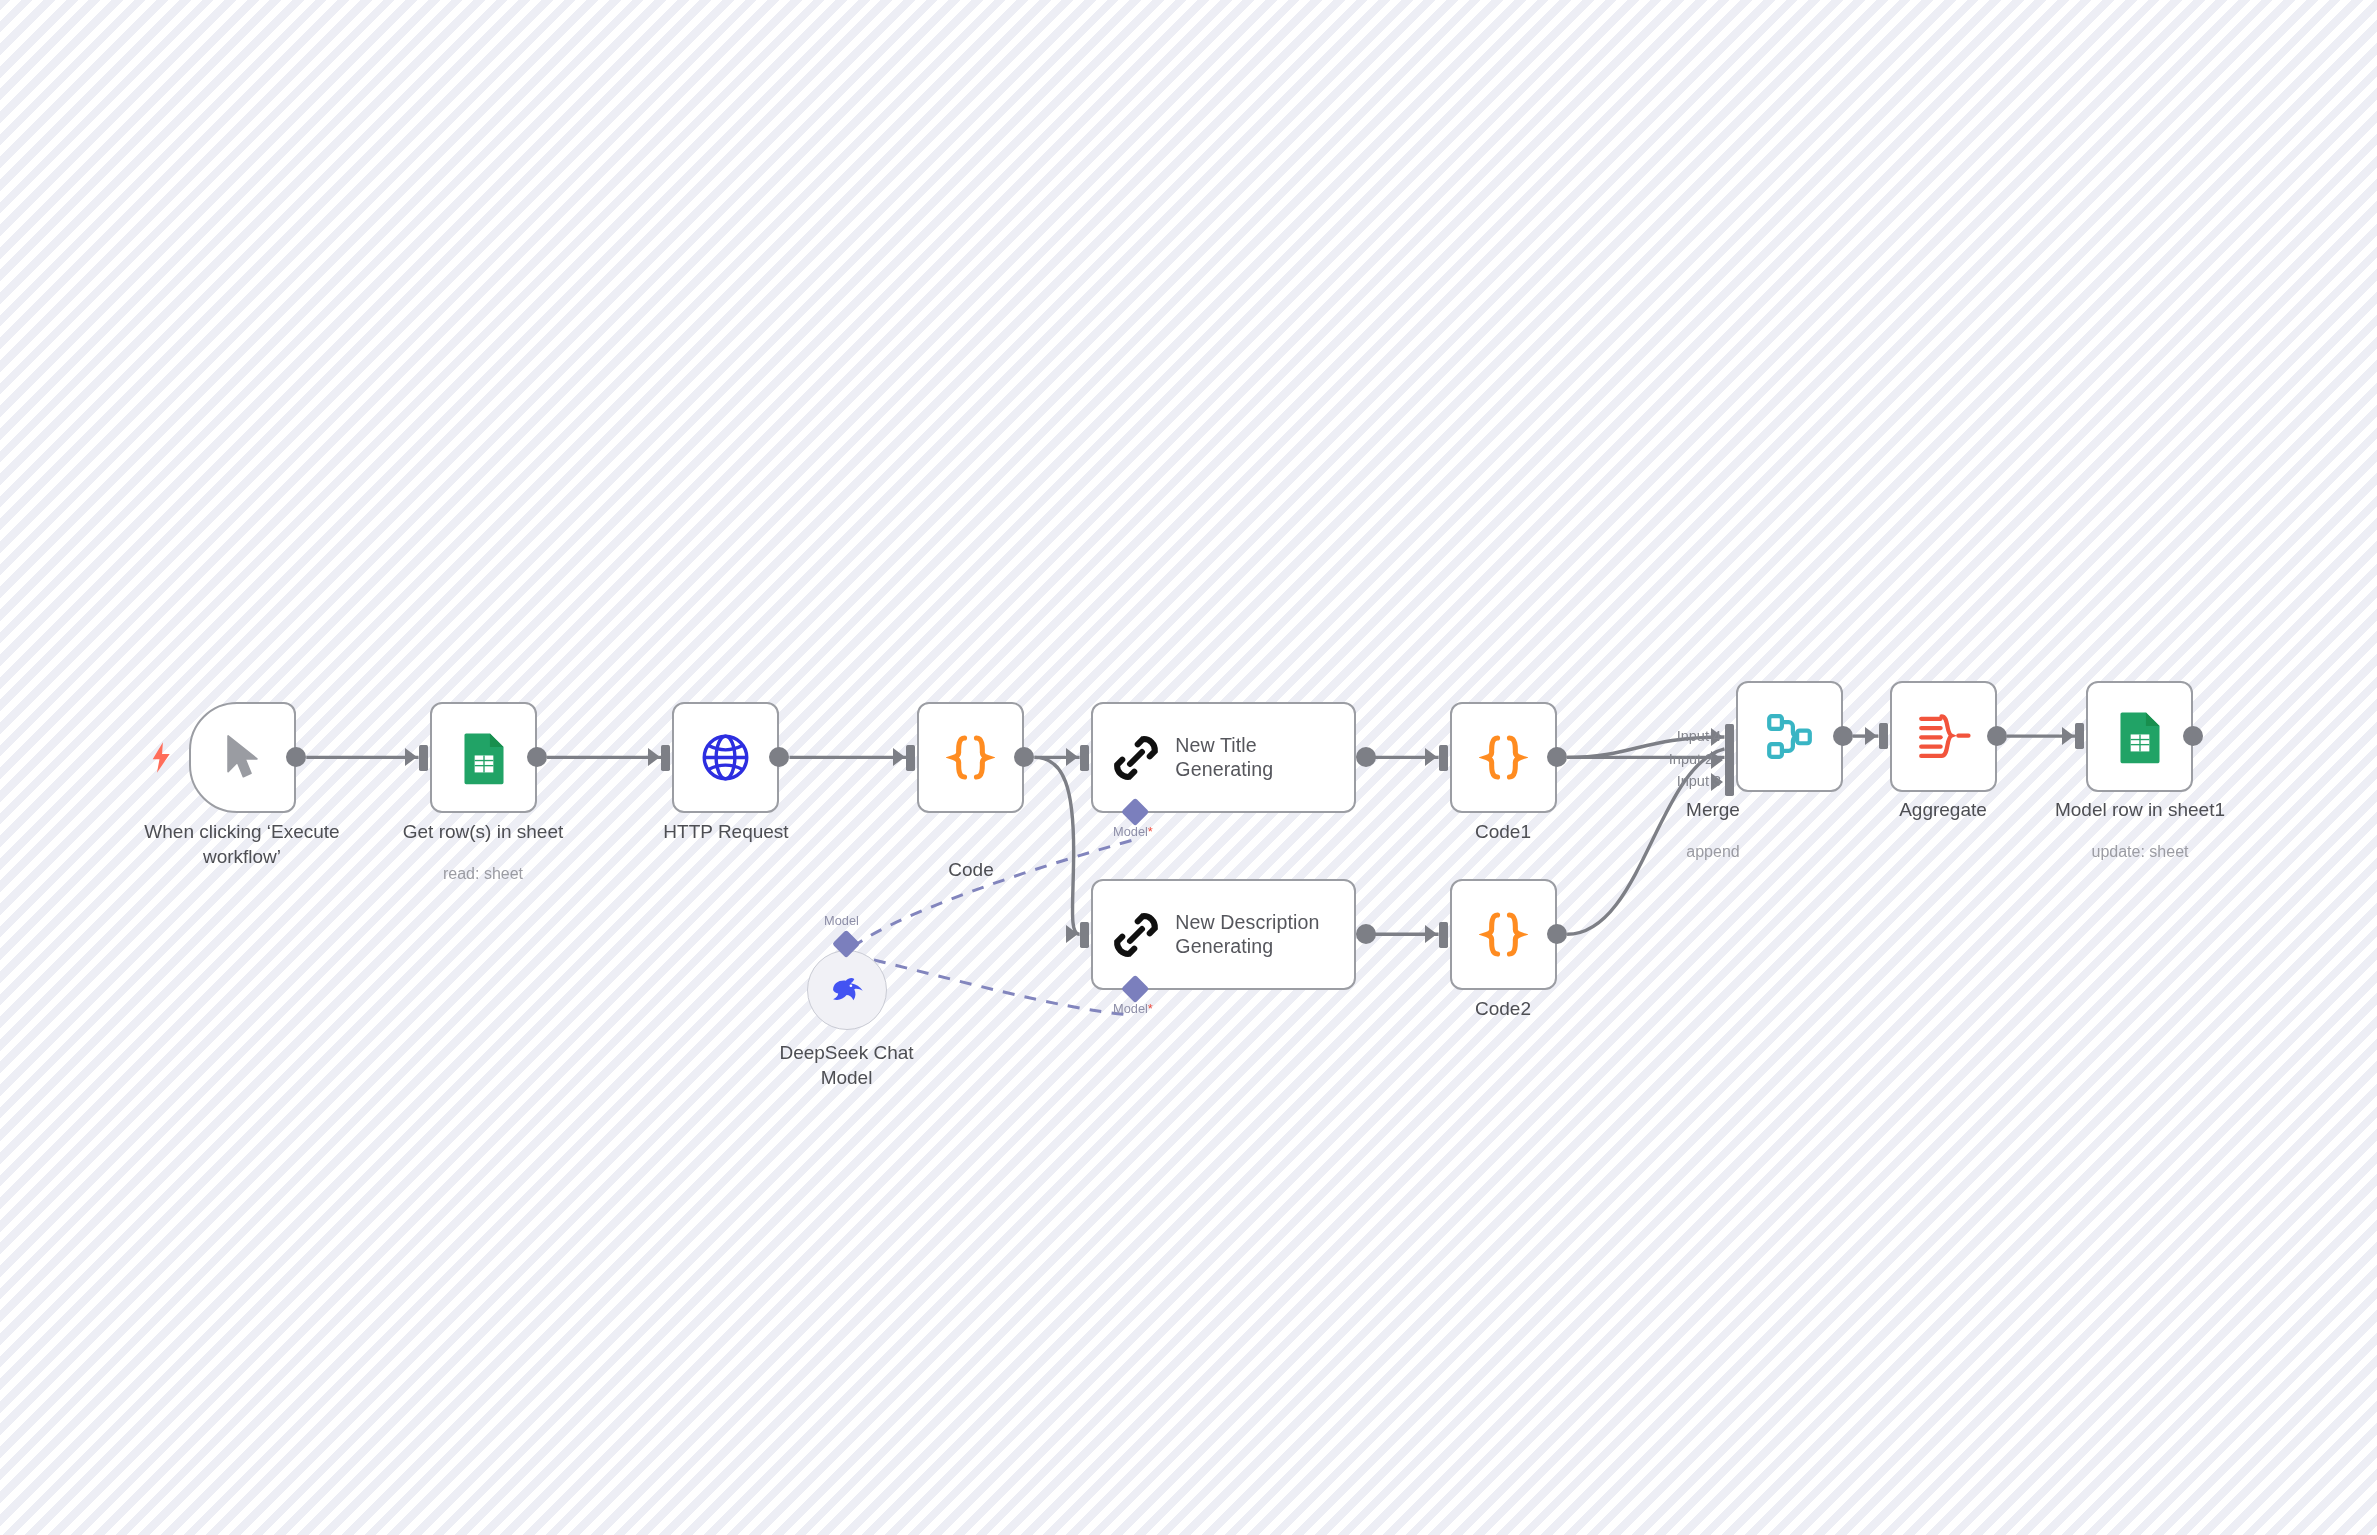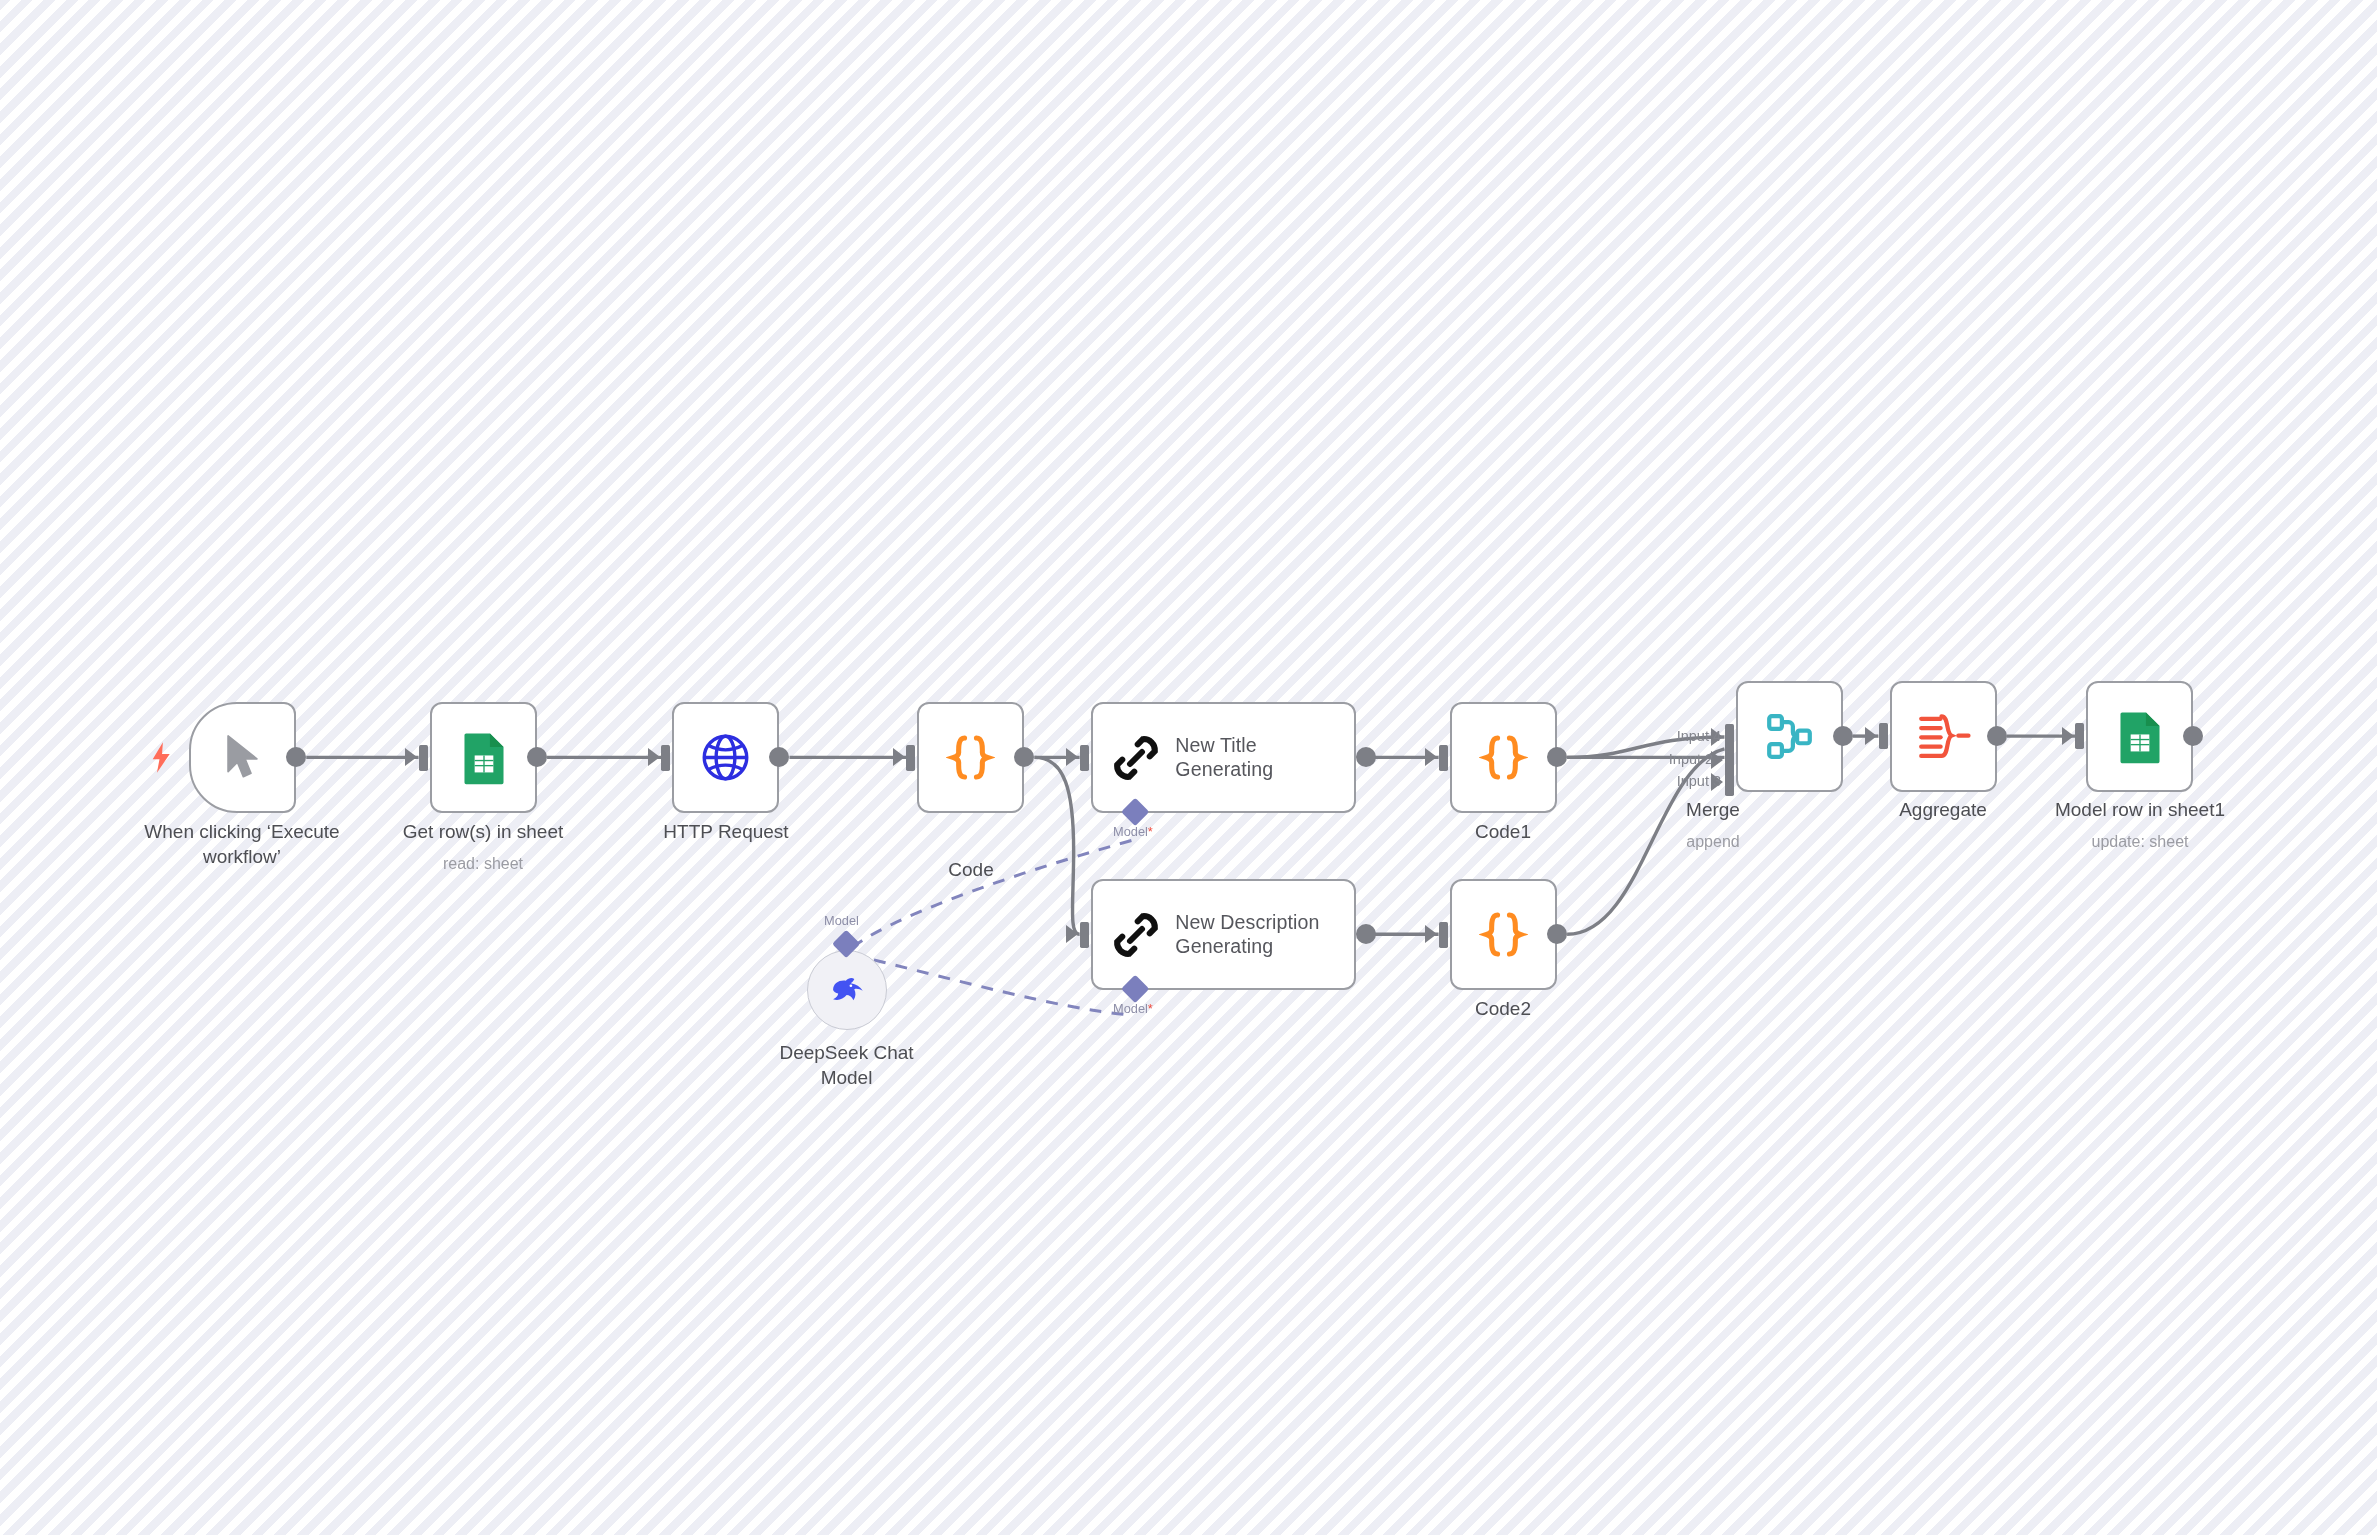--- a/index.html
+++ b/index.html
@@ -90,21 +90,21 @@
     font-size: 19px;
     color: #4d4e53;
     line-height: 1.32;
     font-family: "Liberation Sans", sans-serif;
     white-space: pre-line;
   }
   .caption .subtitle {
     font-size: 16px;
     color: #9b9ca3;
     line-height: 1.4;
-    margin-top: 9px;
+    margin-top: 19px;
     font-family: "Liberation Sans", sans-serif;
   }
 
   
   .out-dot {
     position: absolute;
     width: 20.4px; height: 20.4px;
     border-radius: 50%;
     background: #7d7f86;
     z-index: 7;

